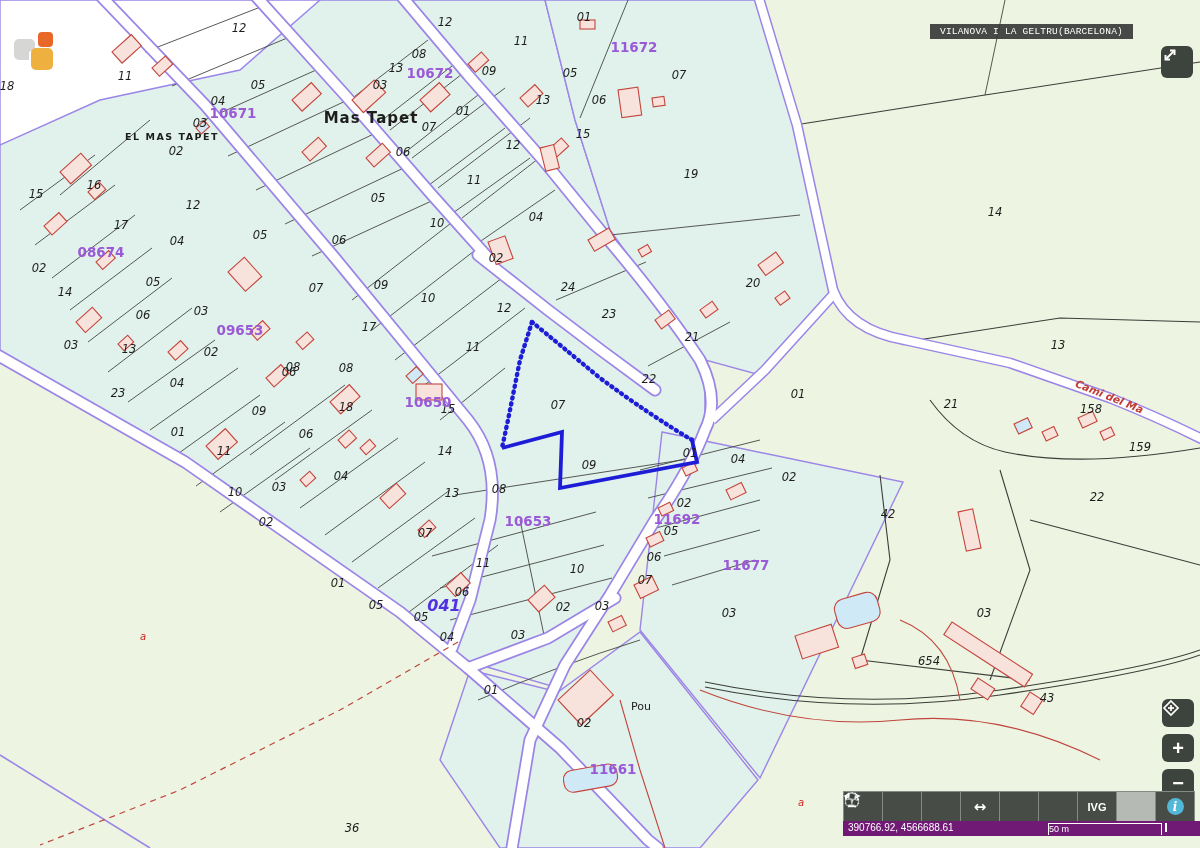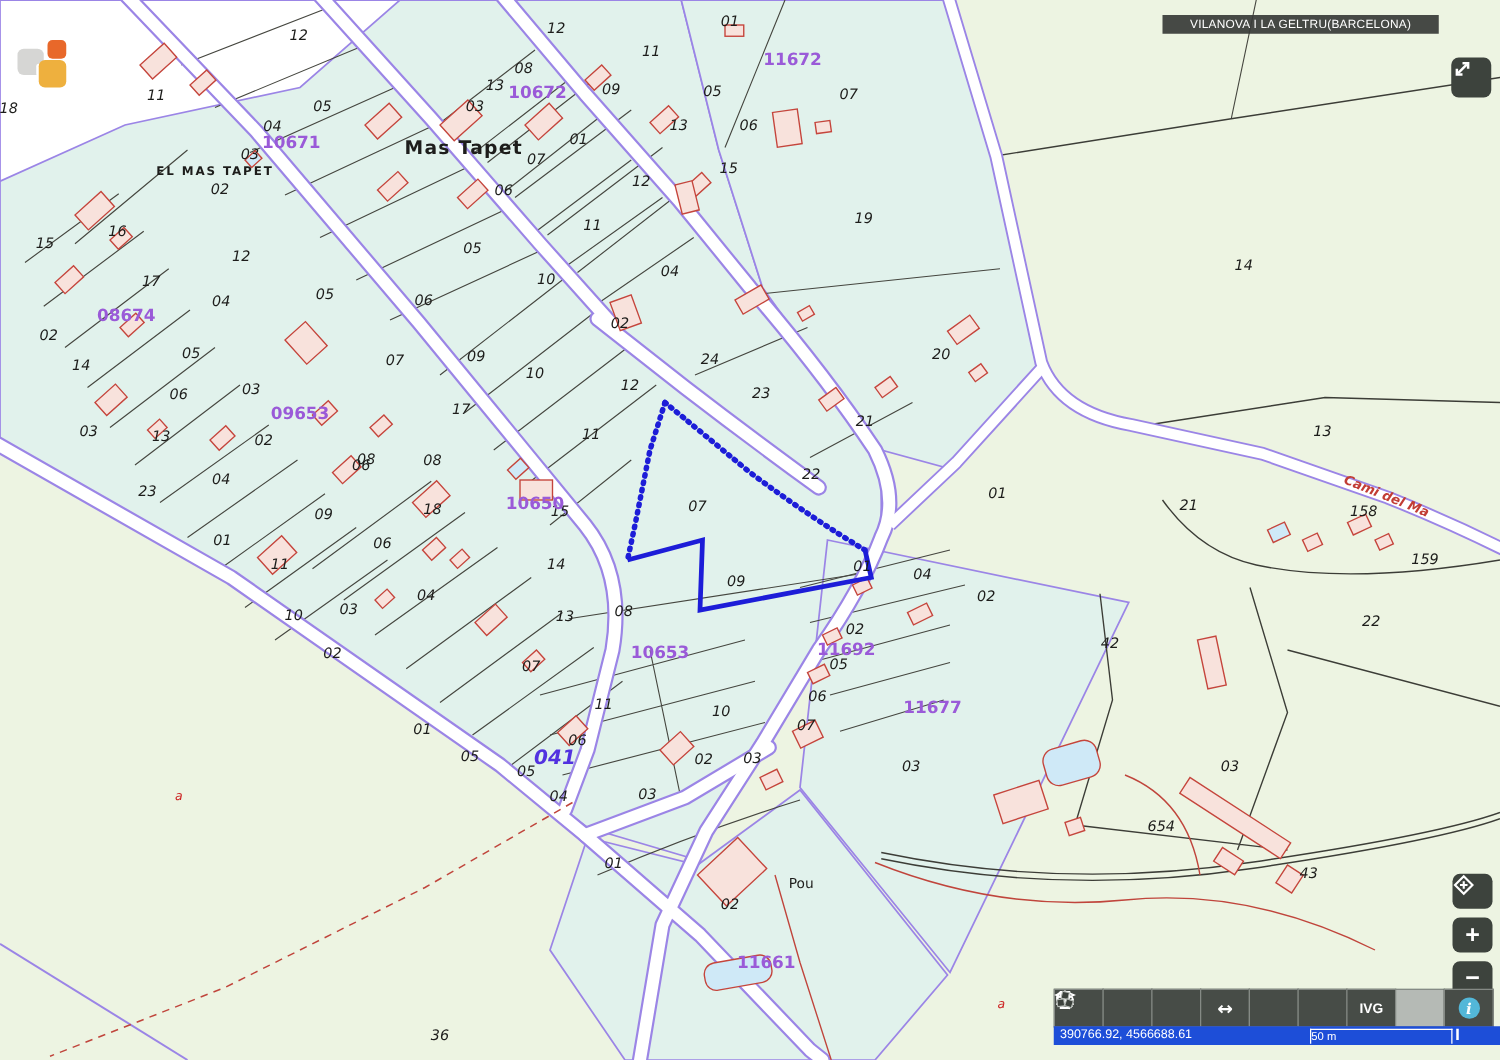--- a/index.html
+++ b/index.html
@@ -28,41 +28,41 @@
   .num{font-size:11.5px;font-style:italic;}
   .block{font-size:13.5px;font-weight:bold;fill:#9a5ad8;}
   .poly{font-size:16px;font-weight:bold;fill:#5232e0;font-style:italic;}
   .place{font-size:15px;font-weight:bold;letter-spacing:1px;}
   .place-sm{font-size:9.5px;font-weight:bold;letter-spacing:1.5px;}
   .place-xs{font-size:11px;}
   .road-lbl{font-size:10.5px;font-weight:bold;font-style:italic;fill:#c23d35;}
   .mark{font-size:10px;font-style:italic;fill:#cc2222;}
 
   
-  .title-bar{position:absolute;left:930px;top:12px;height:15px;line-height:15px;
-     background:rgba(55,58,55,.92);color:#fff;font-size:9.5px;padding:0 22px;letter-spacing:.2px;}
+  .title-bar{position:absolute;left:930px;top:24px;height:15px;line-height:15px;
+     background:rgba(55,58,55,.92);color:#fff;font-size:9.5px;padding:0 10px;letter-spacing:.2px;font-family:Liberation Mono, monospace;}
   .sq-btn{position:absolute;background:#3d433d;border-radius:6px;display:flex;
      align-items:center;justify-content:center;cursor:pointer;}
   .expand-btn{left:1161px;top:46px;width:32px;height:32px;}
   .pan-btn{left:1162px;top:699px;width:32px;height:28px;}
   .zoomin-btn{left:1162px;top:734px;width:32px;height:28px;color:#fff;font-size:20px;font-weight:bold;}
   .zoomout-btn{left:1162px;top:769px;width:32px;height:28px;color:#fff;font-size:20px;font-weight:bold;}
   .zoomin-btn span,.zoomout-btn span{line-height:24px;}
 
   .toolbar{position:absolute;left:843px;top:791px;display:flex;}
   .tb-btn{width:38px;height:29px;background:#474c47;border:1px solid #858a85;
      display:flex;align-items:center;justify-content:center;cursor:pointer;margin-right:-1px;}
   .tb-btn.active{background:#b5bab5;}
   .tb-label{color:#fff;font-size:11px;font-weight:bold;}
   .info-circle{width:17px;height:17px;border-radius:50%;background:#53b7d8;color:#fff;
      font-family:"DejaVu Serif",serif;font-style:italic;font-weight:bold;font-size:12px;
      display:flex;align-items:center;justify-content:center;}
 
   .status-bar{position:absolute;left:843px;top:821px;width:357px;height:15px;
-     background:#1d4ed8;color:#fff;font-size:10px;}
+     background:#701a75;color:#fff;font-size:10px;}
   .coords{position:absolute;left:5px;top:1px;}
   .scalebox{position:absolute;left:205px;top:2px;width:112px;height:11px;
      border-top:1.5px solid #fff;border-left:1.5px solid #fff;border-right:1.5px solid #fff;
      font-size:9px;text-align:left;line-height:10px;}
   .scaletick{position:absolute;left:322px;top:2px;width:1.5px;height:9px;background:#fff;}
 
   .logo{position:absolute;left:14px;top:32px;width:46px;height:46px;}
   .logo .g{position:absolute;left:0;top:7px;width:21px;height:21px;background:#d6d6d4;border-radius:5px;}
   .logo .o{position:absolute;left:24px;top:0;width:15px;height:15px;background:#e8682a;border-radius:4px;}
   .logo .w{position:absolute;left:15px;top:19px;width:10px;height:10px;background:#fff;border-radius:2px;}

